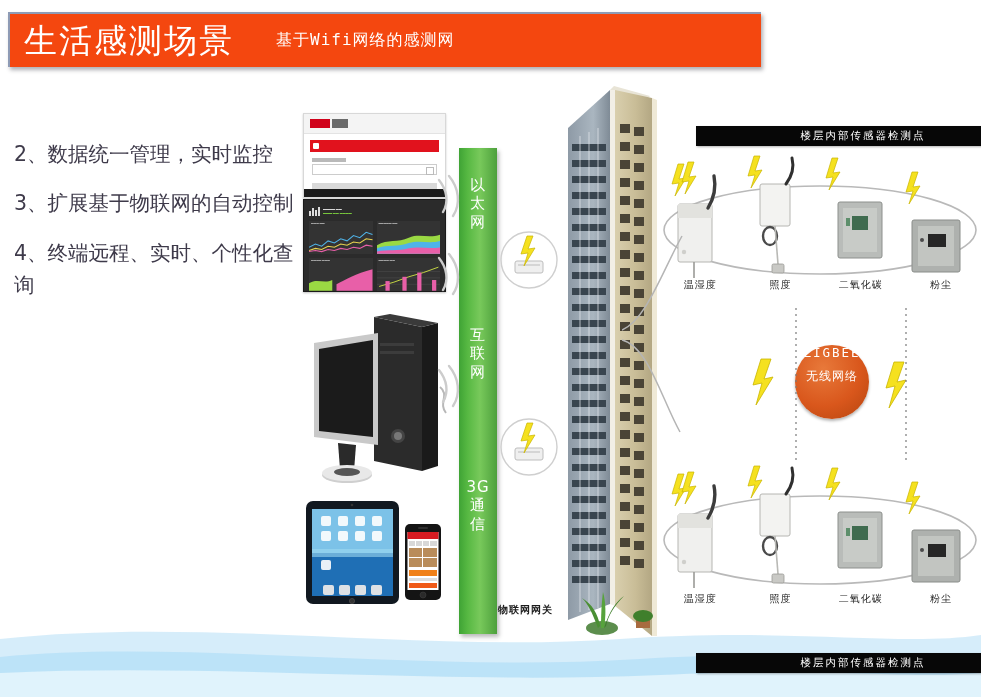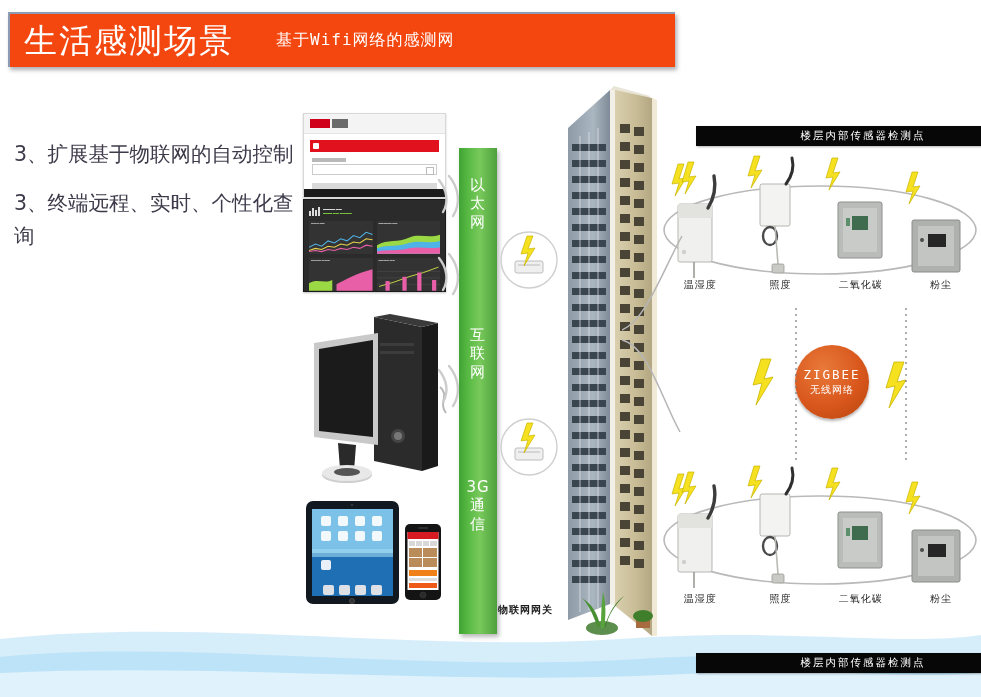--- a/index.html
+++ b/index.html
@@ -12,21 +12,21 @@
   }
 
   
   .bg-wave {
     position:absolute; left:0; bottom:0; width:981px; height:120px;
     pointer-events:none;
   }
 
   
   .header {
-    position:absolute; left:8px; top:12px; width:667px; height:55px;
+    position:absolute; left:8px; top:12px; width:753px; height:55px;
     background:#f4470f;
     border-top:2px solid #8e9bb5;
     border-left:2px solid #8e9bb5;
     box-shadow:2px 3px 4px rgba(80,80,90,0.45);
     display:flex; align-items:center;
   }
   .header-title {
     color:#ffffff; font-size:33px; line-height:1;
     margin-left:14px; letter-spacing:2px;
     font-family:"DejaVu Sans","Liberation Sans",sans-serif;
@@ -117,26 +117,26 @@
     font-family:"DejaVu Sans","Liberation Sans",sans-serif;
   }
   .sensor-labels span{flex:1;text-align:center;}
   .labels-top{ top:178px; }
   .labels-bot{ top:492px; }
 
   .zigbee {
     position:absolute; left:795px; top:345px; width:74px; height:74px;
     border-radius:50%;
     background:radial-gradient(circle at 38% 32%, #e8793a 0%, #d9571c 55%, #b4440f 100%);
-    display:flex; flex-direction:column; align-items:center; justify-content:center;
+    display:flex; flex-direction:column; align-items:center; justify-content:flex-start;
     color:#ffffff;
     box-shadow:0 2px 3px rgba(0,0,0,.3);
   }
   .zigbee .zb-main{font-size:12.5px;letter-spacing:2px;font-family:"DejaVu Sans Mono","Liberation Mono",monospace;}
-  .zigbee .zb-sub{font-size:10px;margin-top:1px;letter-spacing:1px;font-family:"DejaVu Sans","Liberation Sans",sans-serif;}
+  .zigbee .zb-sub{font-size:12px;margin-top:8px;letter-spacing:1px;font-family:"DejaVu Sans","Liberation Sans",sans-serif;}
 
   .gw-label {
     position:absolute; left:498px; top:603px; font-size:10px; color:#1d1d1d;
     font-weight:bold; letter-spacing:1px;
     font-family:Liberation Sans, sans-serif;
   }
 </style>
 </head>
 <body>
 
@@ -145,22 +145,23 @@
   <path d="M0,80 C180,62 420,96 640,82 C800,72 900,88 981,78 L981,120 L0,120 Z" fill="#b5e0f7" opacity="0.8"></path>
   <path d="M0,96 C220,86 440,108 660,98 C820,90 910,102 981,96 L981,120 L0,120 Z" fill="#e3f4fc" opacity="0.9"></path>
 </svg>
 
 <div class="header">
   <div class="header-title">生活感测场景</div>
   <div class="header-sub">基于Wifi网络的感测网</div>
 </div>
 
 <div class="left-col">
+  <p>2、数据统一管理，实时监控</p>
   <p>3、扩展基于物联网的自动控制</p>
-  <p>3、终端远程、实时、个性化查询</p>
+  <p>4、终端远程、实时、个性化查询</p>
 </div>
 
 <div class="shot-web">
   <div class="wb-head">
     <div class="wb-logo"></div>
     <div class="wb-logo2"></div>
   </div>
   <div class="wb-bar"></div>
   <div class="wb-lbl"></div>
   <div class="wb-input"></div>

